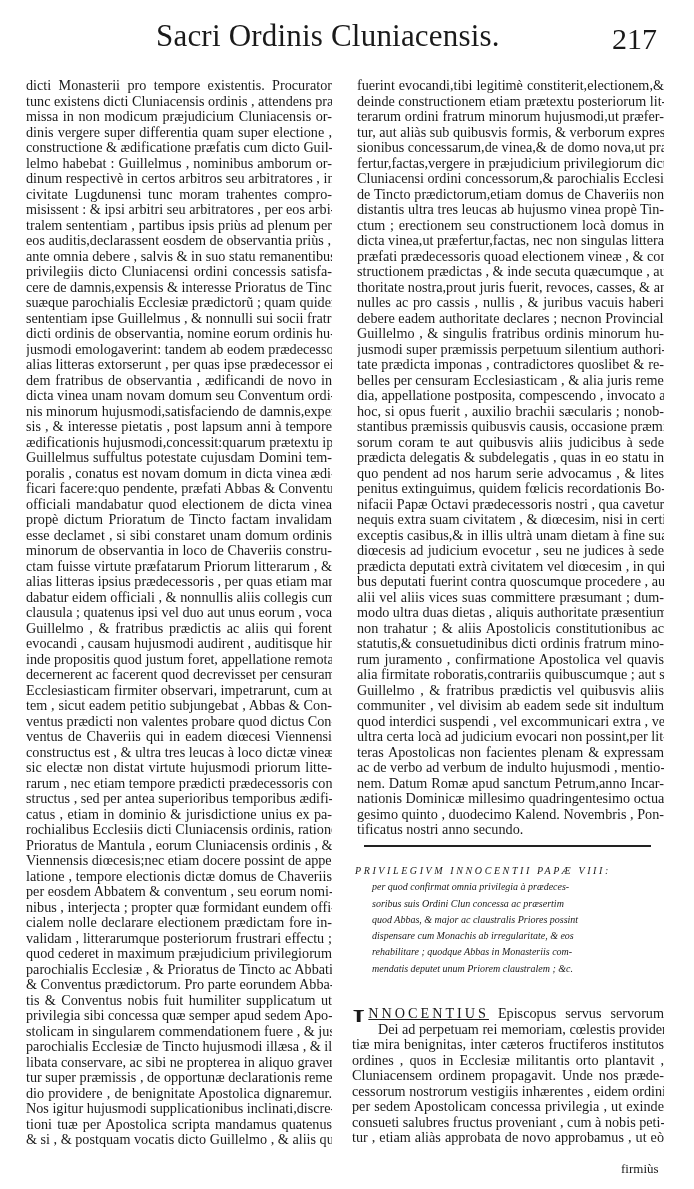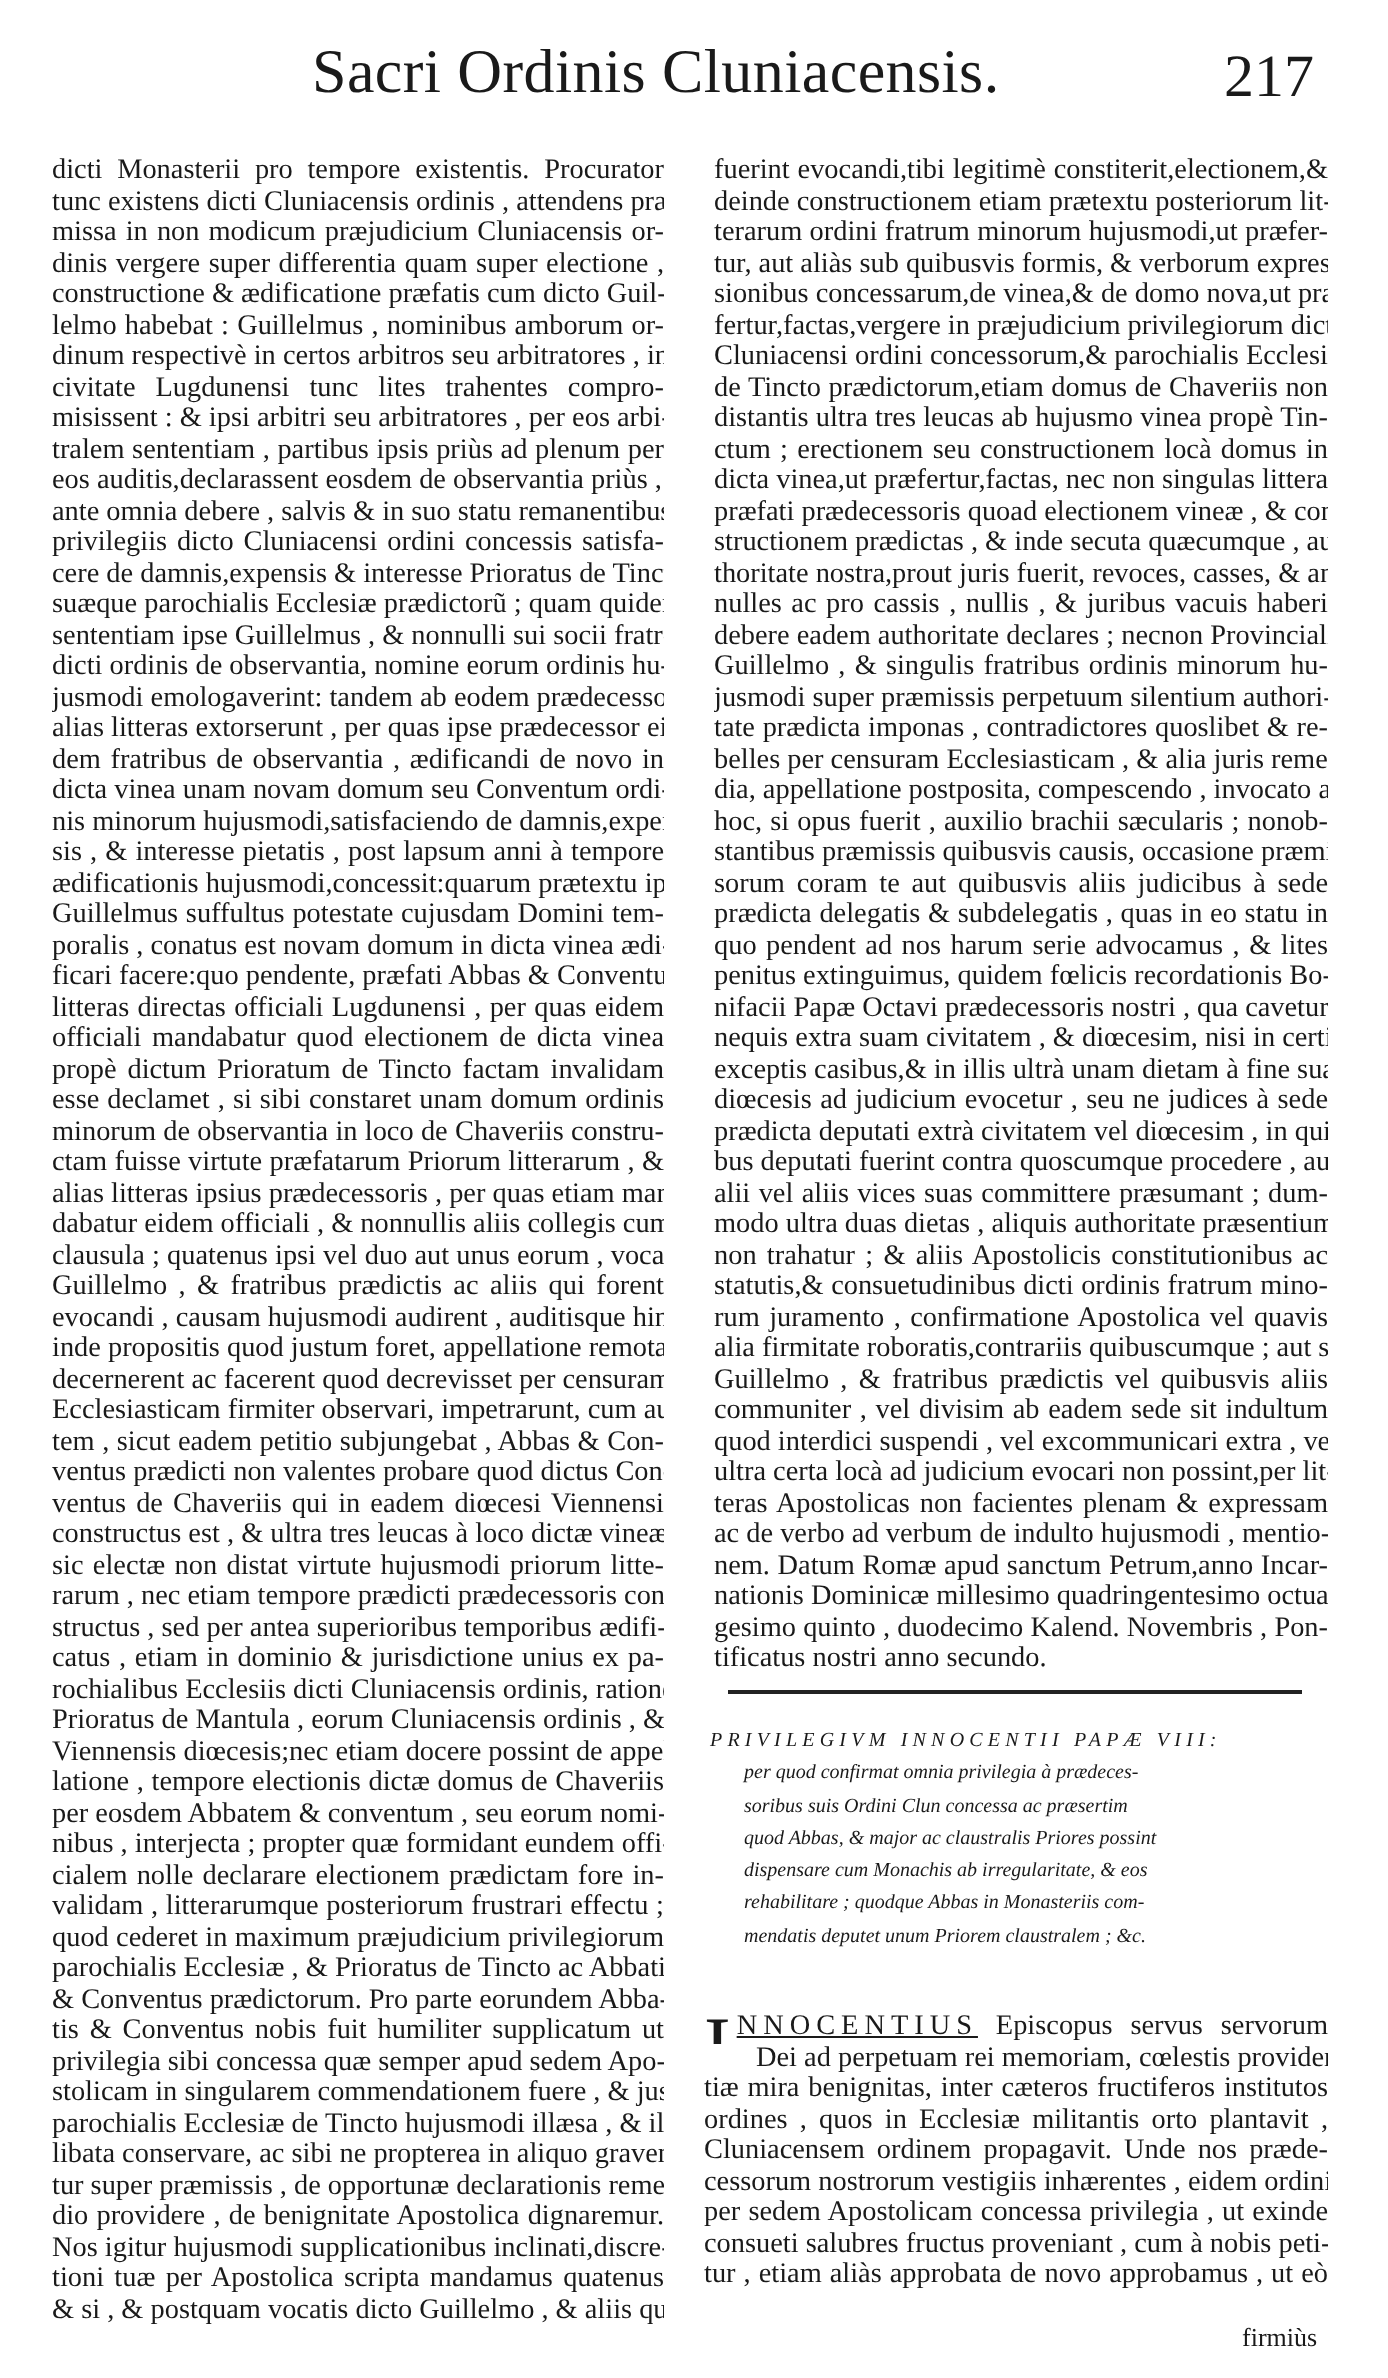--- a/index.html
+++ b/index.html
@@ -38,41 +38,40 @@
 </div>
 
 <div class="col col-left" id="leftcol">
     <span class="line">dicti Monasterii pro tempore existentis. Procurator</span>
     <span class="line">tunc existens dicti Cluniacensis ordinis , attendens præ-</span>
     <span class="line">missa in non modicum præjudicium Cluniacensis or-</span>
     <span class="line">dinis vergere super differentia quam super electione ,</span>
     <span class="line">constructione &amp; ædificatione præfatis cum dicto Guil-</span>
     <span class="line">lelmo habebat : Guillelmus , nominibus amborum or-</span>
     <span class="line">dinum respectivè in certos arbitros seu arbitratores , in</span>
-    <span class="line">civitate Lugdunensi tunc lites trahentes compro-</span>
+    <span class="line">civitate Lugdunensi tunc moram trahentes compro-</span>
     <span class="line">misissent : &amp; ipsi arbitri seu arbitratores , per eos arbi-</span>
     <span class="line">tralem sententiam , partibus ipsis priùs ad plenum per</span>
     <span class="line">eos auditis,declarassent eosdem de observantia priùs , &amp;</span>
     <span class="line">ante omnia debere , salvis &amp; in suo statu remanentibus</span>
     <span class="line">privilegiis dicto Cluniacensi ordini concessis satisfa-</span>
     <span class="line">cere de damnis,expensis &amp; interesse Prioratus de Tincto</span>
     <span class="line">suæque parochialis Ecclesiæ prædictorũ ; quam quidem</span>
     <span class="line">sententiam ipse Guillelmus , &amp; nonnulli sui socii fratres</span>
     <span class="line">dicti ordinis de observantia, nomine eorum ordinis hu-</span>
     <span class="line">jusmodi emologaverint: tandem ab eodem prædecessore</span>
     <span class="line">alias litteras extorserunt , per quas ipse prædecessor eis-</span>
     <span class="line">dem fratribus de observantia , ædificandi de novo in</span>
     <span class="line">dicta vinea unam novam domum seu Conventum ordi-</span>
     <span class="line">nis minorum hujusmodi,satisfaciendo de damnis,expen-</span>
     <span class="line">sis , &amp; interesse pietatis , post lapsum anni à tempore</span>
     <span class="line">ædificationis hujusmodi,concessit:quarum prætextu ipse</span>
     <span class="line">Guillelmus suffultus potestate cujusdam Domini tem-</span>
     <span class="line">poralis , conatus est novam domum in dicta vinea ædi-</span>
     <span class="line">ficari facere:quo pendente, præfati Abbas &amp; Conventus</span>
-    <span class="line">litteras directas officiali Lugdunensi , per quas eidem</span>
     <span class="line">officiali mandabatur quod electionem de dicta vinea</span>
     <span class="line">propè dictum Prioratum de Tincto factam invalidam</span>
     <span class="line">esse declamet , si sibi constaret unam domum ordinis</span>
     <span class="line">minorum de observantia in loco de Chaveriis constru-</span>
     <span class="line">ctam fuisse virtute præfatarum Priorum litterarum , &amp;</span>
     <span class="line">alias litteras ipsius prædecessoris , per quas etiam man-</span>
     <span class="line">dabatur eidem officiali , &amp; nonnullis aliis collegis cum</span>
     <span class="line">clausula ; quatenus ipsi vel duo aut unus eorum , vocatis</span>
     <span class="line">Guillelmo , &amp; fratribus prædictis ac aliis qui forent</span>
     <span class="line">evocandi , causam hujusmodi audirent , auditisque hinc</span>

